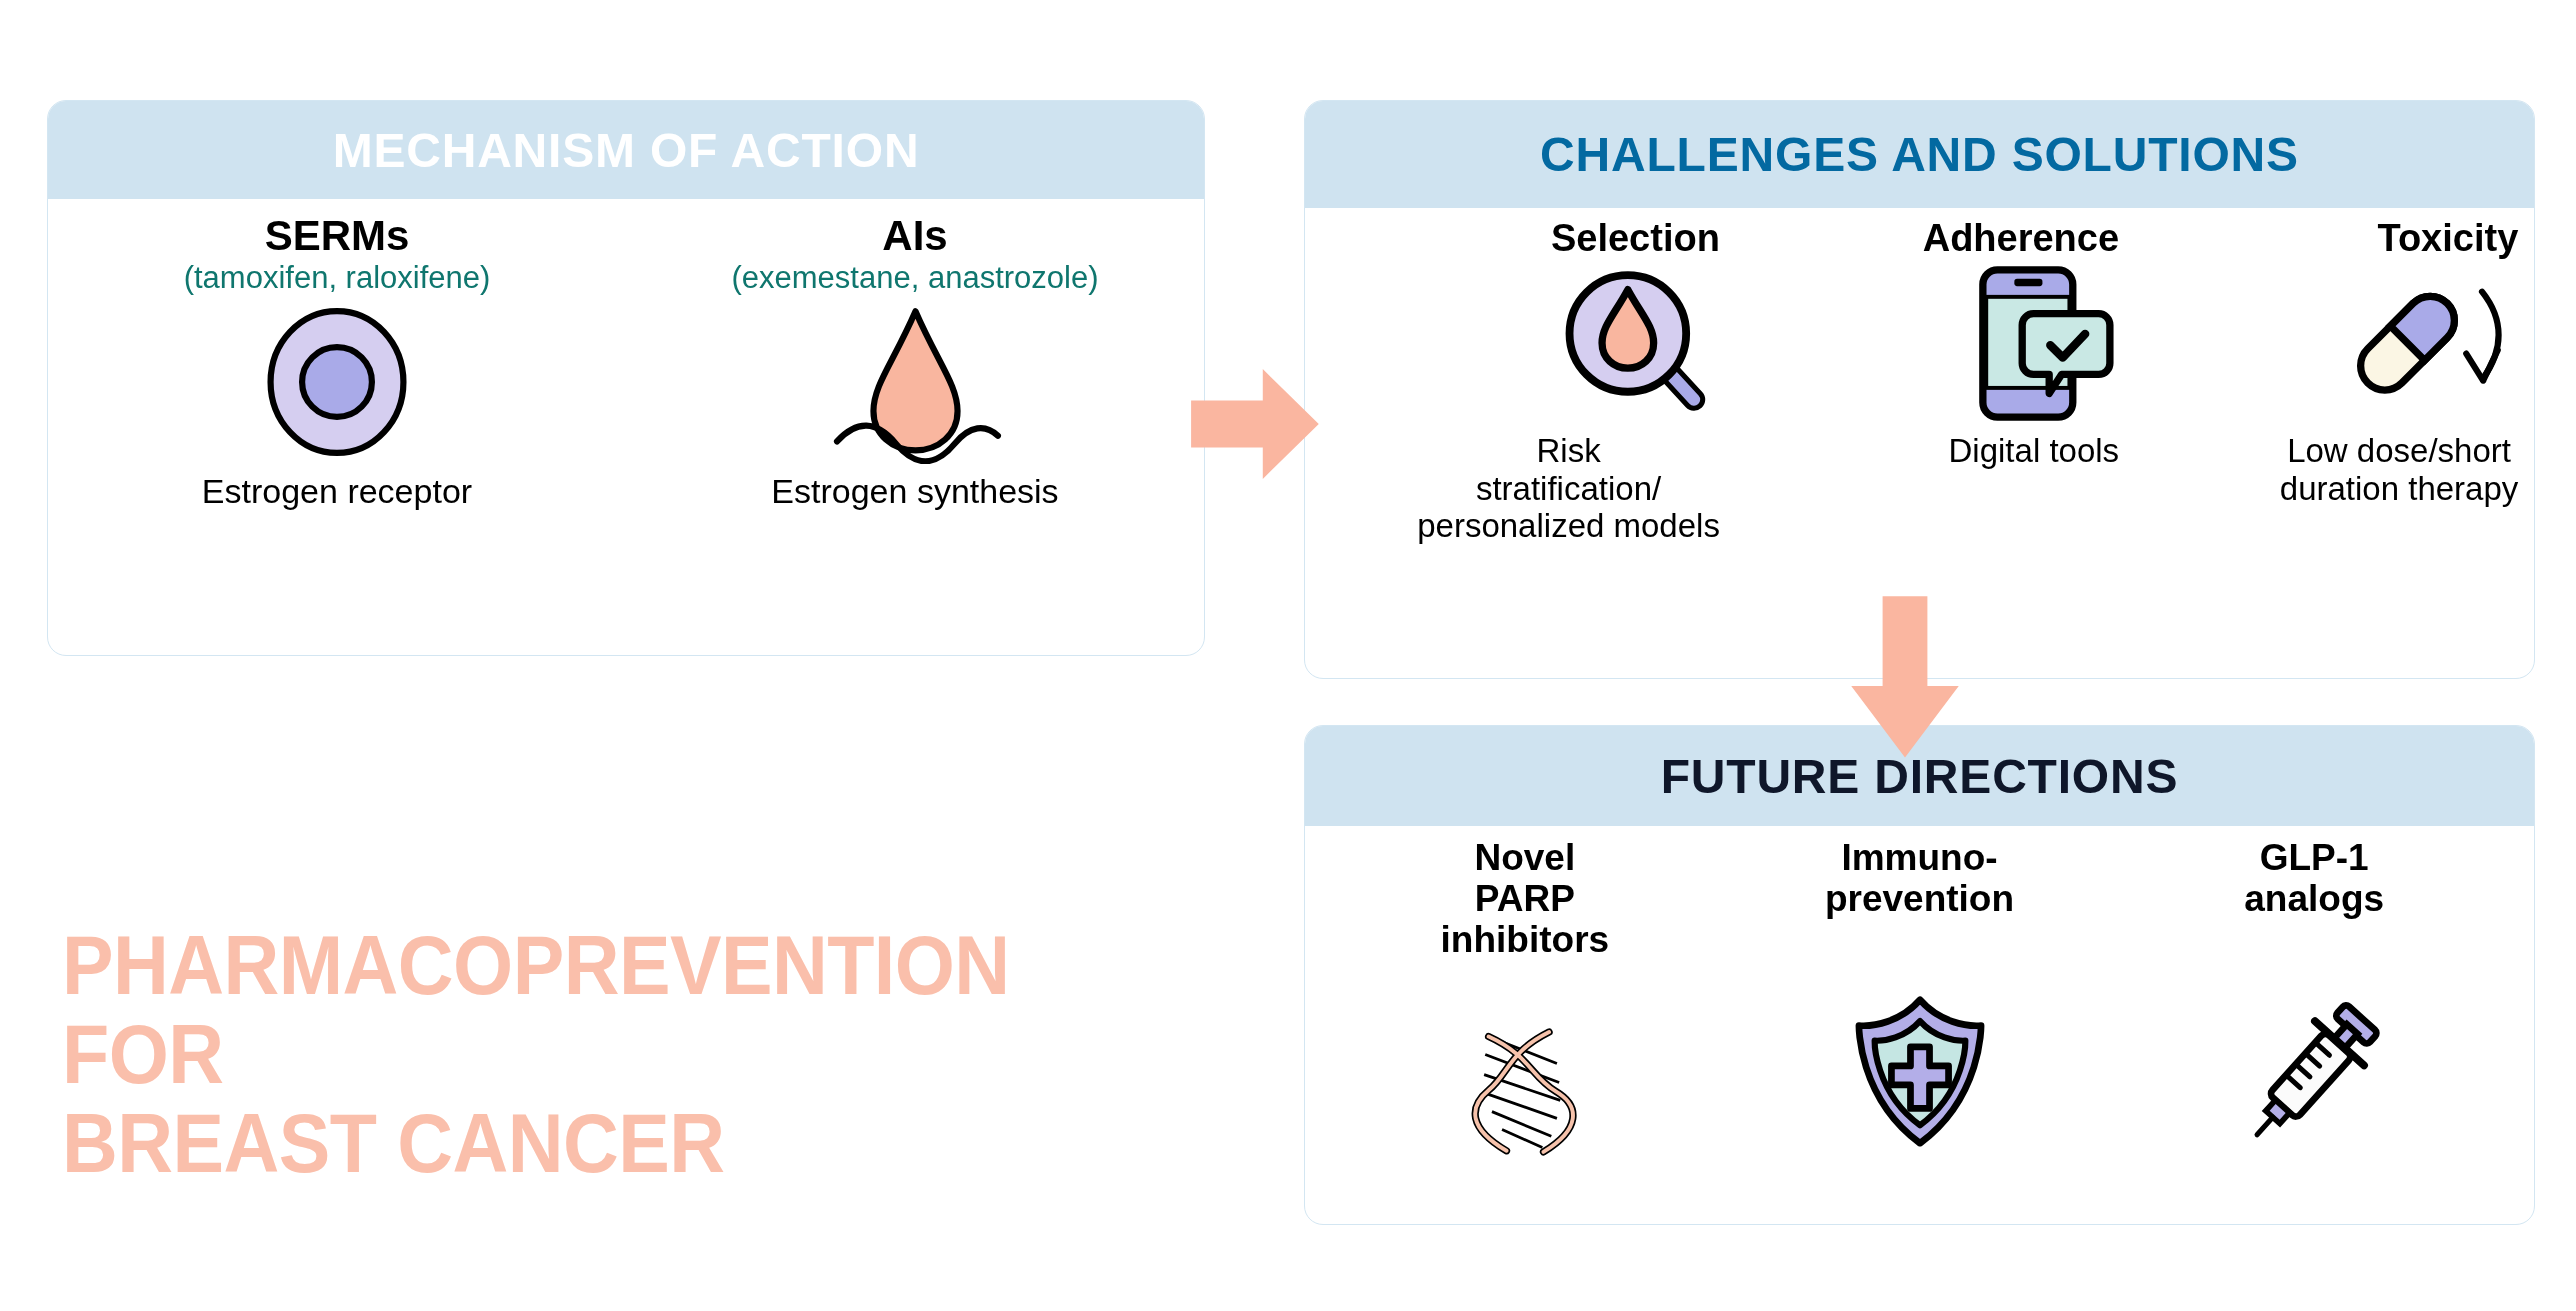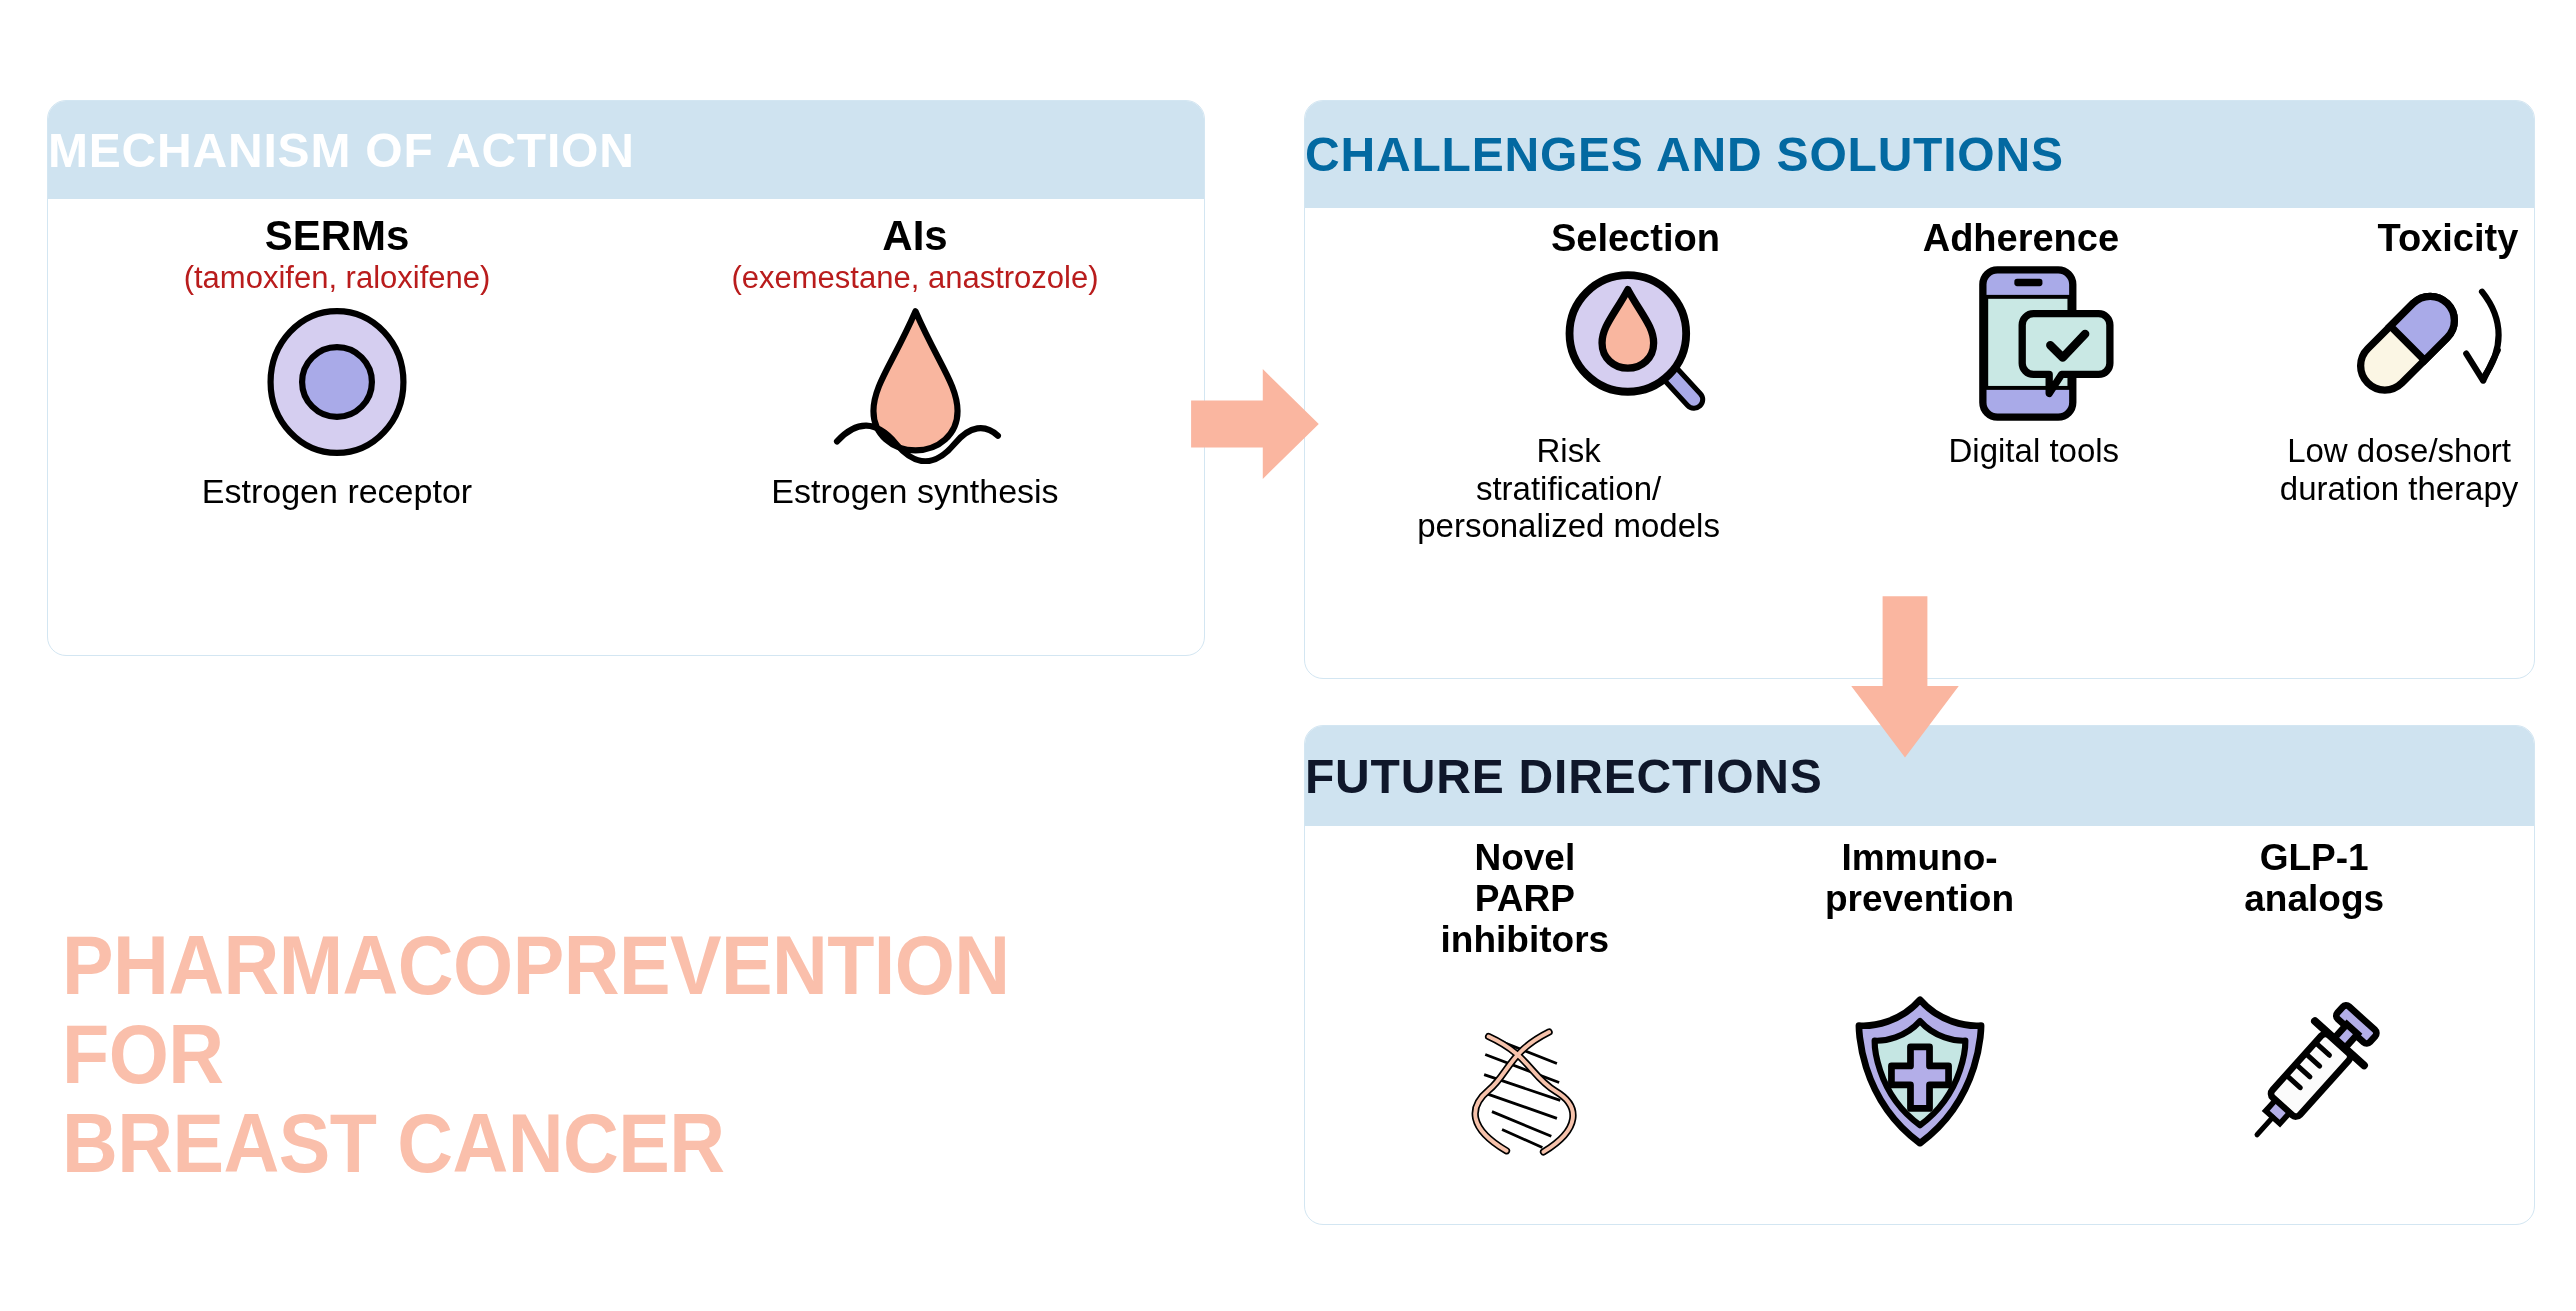--- a/index.html
+++ b/index.html
@@ -17,21 +17,21 @@
     position:absolute;
     background:#ffffff;
     border:1.7px solid #d3e6f2;
     border-radius:19px;
     box-sizing:border-box;
     overflow:hidden;
   }
   .card-header{
     width:100%;
     box-sizing:border-box;
-    display:flex;align-items:center;
+    display:flex;align-items:center;justify-content:center;
     letter-spacing:0.8px;
   }
   .card-body{position:relative;width:100%;box-sizing:border-box;}
 
   
   #moa-card{left:47px;top:100px;width:1158px;height:556px;}
   #moa-card .card-header{height:98px;background:#cfe3f0;color:#ffffff;
     font-size:48px;font-weight:bold;}
   #moa-card .card-body{height:calc(100% - 98px);}
 
@@ -44,21 +44,21 @@
   
   #fut-card{left:1304px;top:725px;width:1231px;height:500px;}
   #fut-card .card-header{height:100px;background:#cfe3f0;color:#0f172a;
     font-size:48px;font-weight:bold;}
   #fut-card .card-body{height:calc(100% - 100px);}
 
   
   .moa-cols{display:flex;width:100%;height:100%;}
   .moa-col{flex:1;display:flex;flex-direction:column;align-items:center;padding-top:14.6px;}
   .moa-title{font-size:42px;font-weight:bold;color:#000;line-height:1.04;}
-  .moa-sub{font-size:31px;color:#b91c1c;line-height:1.12;margin-top:3.4px;}
+  .moa-sub{font-size:31px;color:#0f766e;line-height:1.12;margin-top:3.4px;}
   .moa-icon{height:163px;display:flex;align-items:center;justify-content:center;margin-top:5.6px;}
   .moa-cap{font-size:34px;color:#000;margin-top:7.9px;}
 
   
   .chal-cols{display:flex;width:100%;height:100%;padding:0 15.7px;box-sizing:border-box;}
   .chal-col{flex:1;display:flex;flex-direction:column;align-items:flex-end;padding-top:11.2px;}
   .chal-title{font-size:38px;font-weight:bold;color:#000;line-height:1.05;}
   .chal-icon{height:163px;display:flex;align-items:center;justify-content:center;margin-top:3.4px;}
   .chal-cap{font-size:33px;color:#000;text-align:center;line-height:1.14;margin-top:6.7px;white-space:pre-line;}
 

